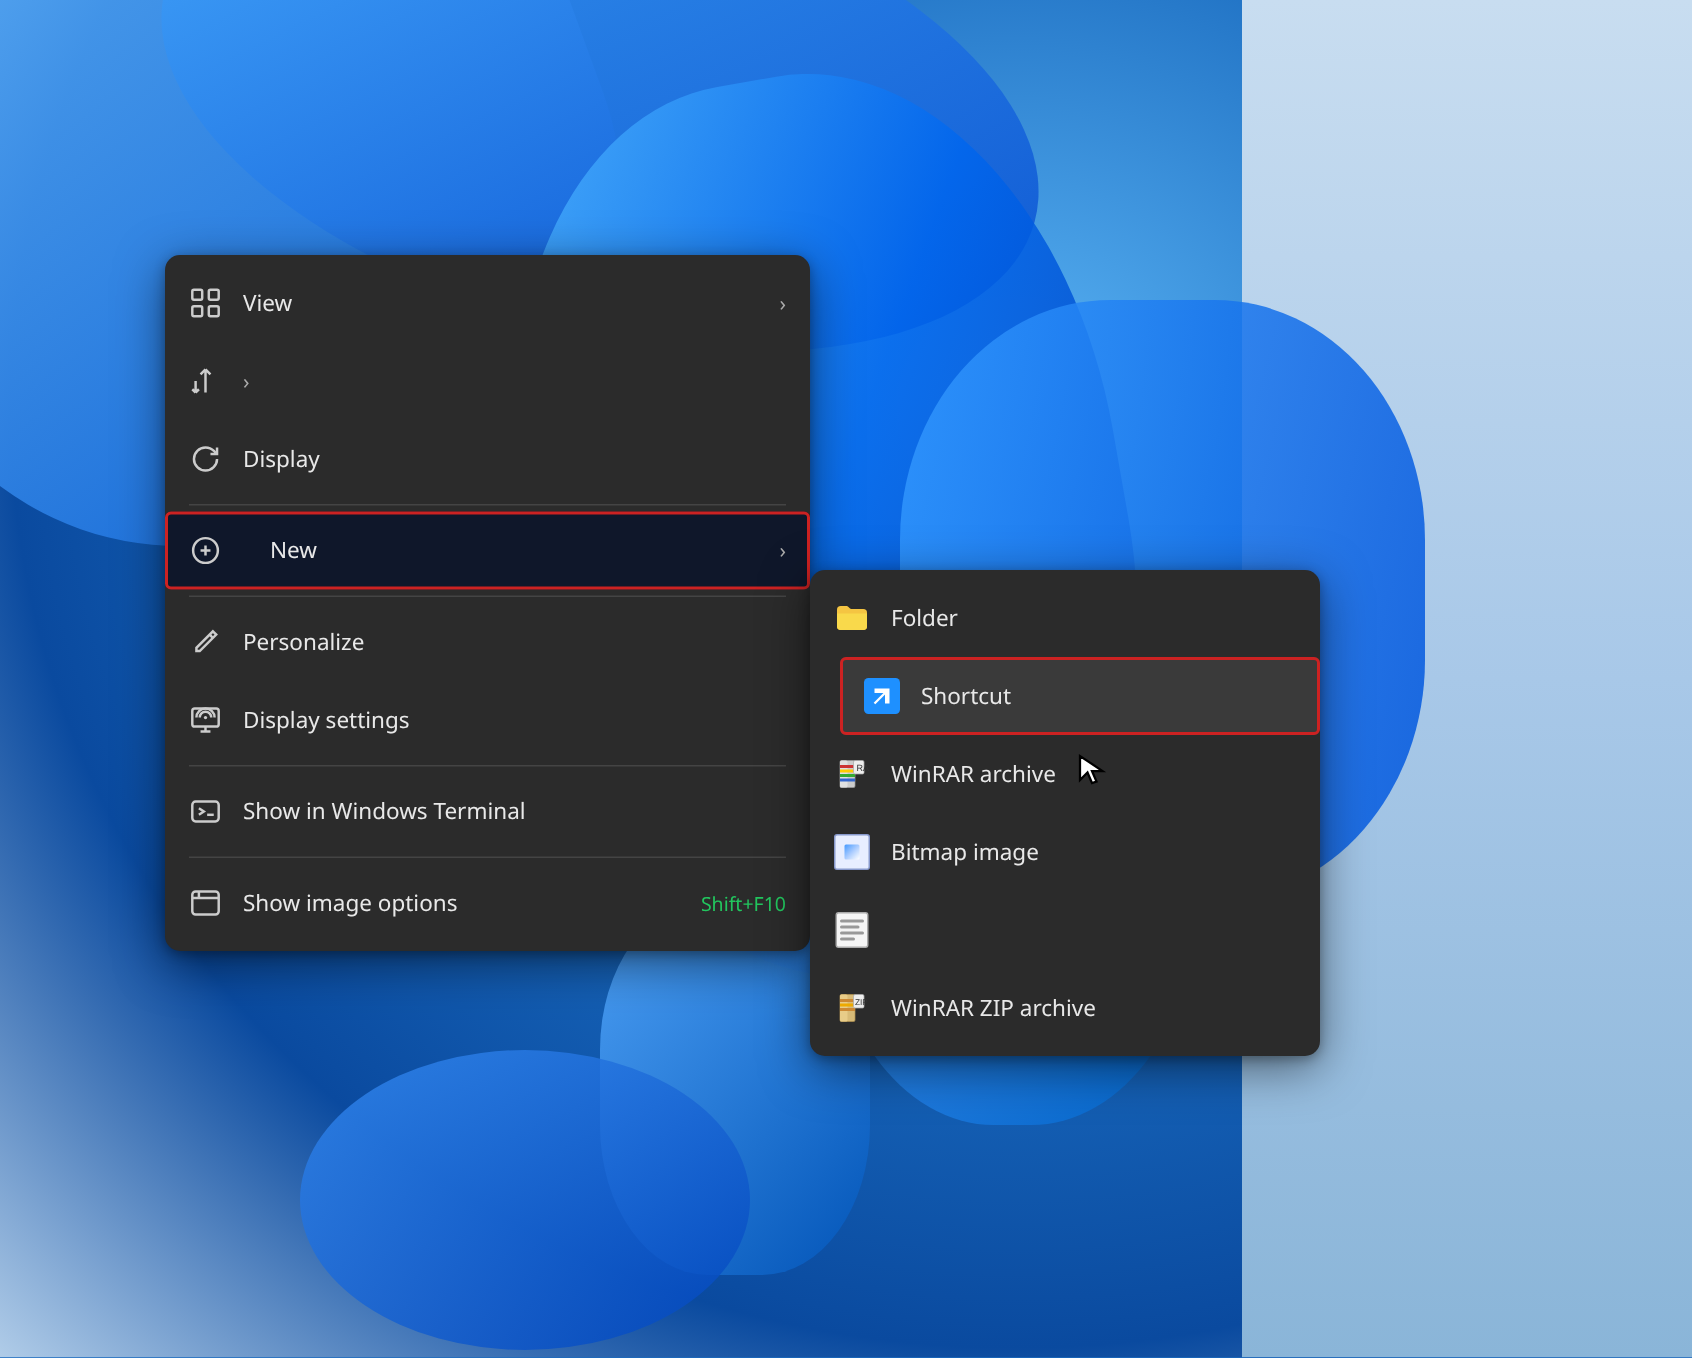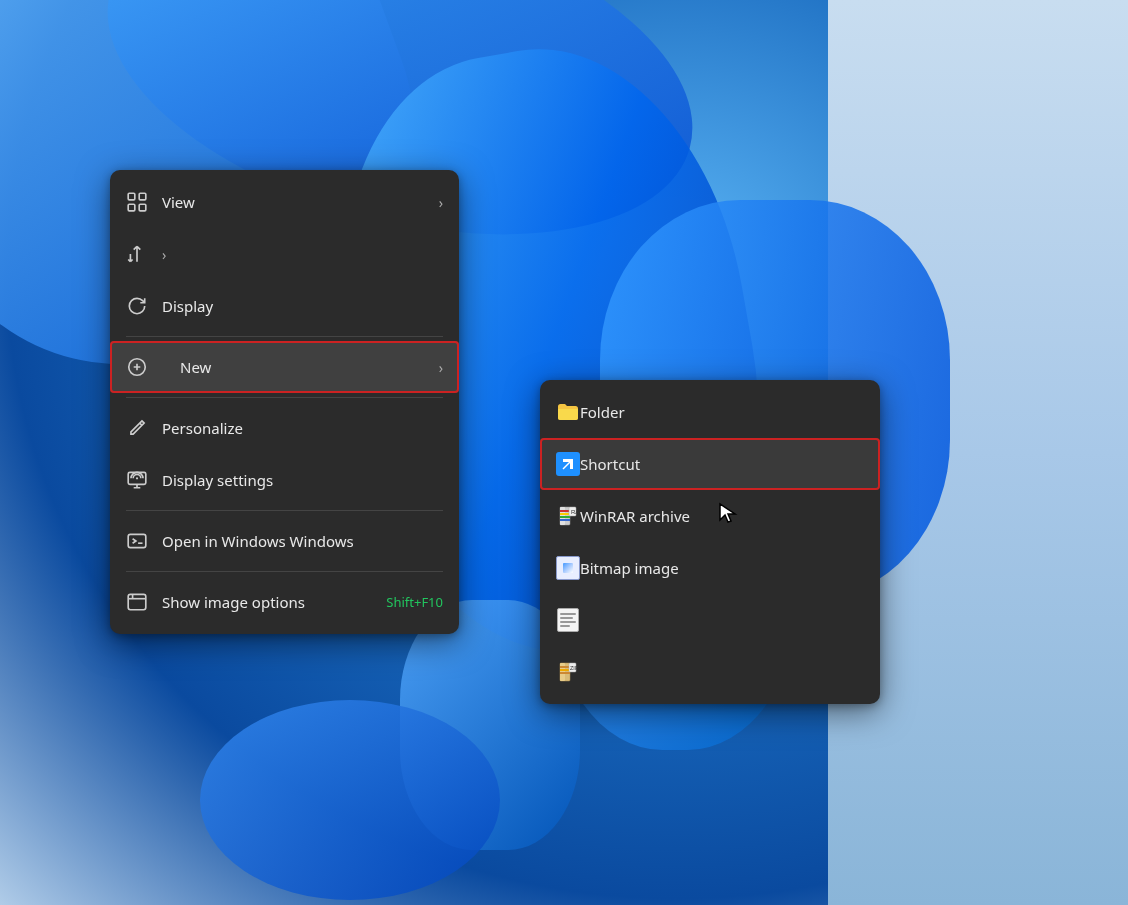--- a/index.html
+++ b/index.html
@@ -51,39 +51,39 @@
       display: flex;
       flex-direction: row;
       align-items: flex-start;
     }
 
     
     .context-menu {
       background: #2b2b2b;
       border-radius: 10px;
       padding: 6px 0;
-      width: 349px;
+      width: 430px;
       box-shadow: 0 8px 32px rgba(0,0,0,0.5), 0 2px 8px rgba(0,0,0,0.3);
       z-index: 10;
     }
 
     .menu-item {
       display: flex;
       align-items: center;
       padding: 10px 16px;
       cursor: pointer;
       color: #e8e8e8;
       font-size: 15px;
       gap: 14px;
       position: relative;
       min-height: 52px;
     }
 
     .menu-item.highlighted {
-      background: #404040;
+      background: #0f172a;
       outline: 2px solid #cc2222;
       outline-offset: -2px;
       border-radius: 4px;
       gap: 32px;
     }
 
     .menu-item .icon {
       width: 22px;
       height: 22px;
       display: flex;
@@ -127,29 +127,31 @@
       z-index: 20;
     }
 
     .submenu-item {
       display: flex;
       align-items: center;
       padding: 10px 16px;
       cursor: pointer;
       color: #e8e8e8;
       font-size: 15px;
+      gap: 14px;
       min-height: 52px;
       position: relative;
     }
 
     .submenu-item.highlighted {
       background: #3a3a3a;
       outline: 2px solid #cc2222;
       outline-offset: -2px;
       border-radius: 4px;
+      margin-left: 20px;
     }
 
     .submenu-item .icon {
       width: 24px;
       height: 24px;
       display: flex;
       align-items: center;
       justify-content: center;
       flex-shrink: 0;
     }
@@ -271,21 +273,21 @@
     <div class="menu-divider"></div>
 
     <div class="menu-item">
       <span class="icon">
         <svg viewBox="0 0 20 20" fill="none" stroke="currentColor" stroke-width="1.5">
           <rect x="2" y="4" width="16" height="12" rx="2"></rect>
           <path d="M6 8l3 2-3 2"></path>
           <path d="M11 12h4"></path>
         </svg>
       </span>
-      <span class="label">Open in Windows Windows</span>
+      <span class="label">Show in Windows Terminal</span>
     </div>
 
     <div class="menu-divider"></div>
 
     <div class="menu-item">
       <span class="icon">
         <svg viewBox="0 0 20 20" fill="none" stroke="currentColor" stroke-width="1.5">
           <rect x="2" y="3" width="16" height="14" rx="2"></rect>
           <path d="M2 7h16"></path>
           <path d="M6 3v4"></path>
@@ -367,20 +369,21 @@
             <rect x="4" y="3" width="10" height="18" rx="1" fill="#d8bb77" stroke="#b09050" stroke-width="0.5"></rect>
             <rect x="4" y="3" width="5" height="18" rx="1" fill="#e8cc88"></rect>
             <rect x="4" y="6" width="10" height="2" fill="#cc8833"></rect>
             <rect x="4" y="9" width="10" height="2" fill="#eeaa00"></rect>
             <rect x="4" y="12" width="10" height="2" fill="#cc8833"></rect>
             <rect x="13" y="3" width="7" height="9" rx="1" fill="#eeeeee" stroke="#aaa" stroke-width="0.5"></rect>
             <text x="14" y="10" font-size="5.5" font-family="sans-serif" fill="#333">ZIP</text>
           </svg>
         </div>
       </span>
+      <span class="label">WinRAR ZIP archive</span>
     </div>
 
   </div>
 
   <div style="position:absolute; left:608px; top:332px; pointer-events:none; z-index:200;">
     <svg width="20" height="24" viewBox="0 0 20 24" fill="none">
       <path d="M2 2L2 18L7 13L10 20L13 19L10 12L17 12L2 2Z" fill="white" stroke="black" stroke-width="1.5"></path>
     </svg>
   </div>
 

